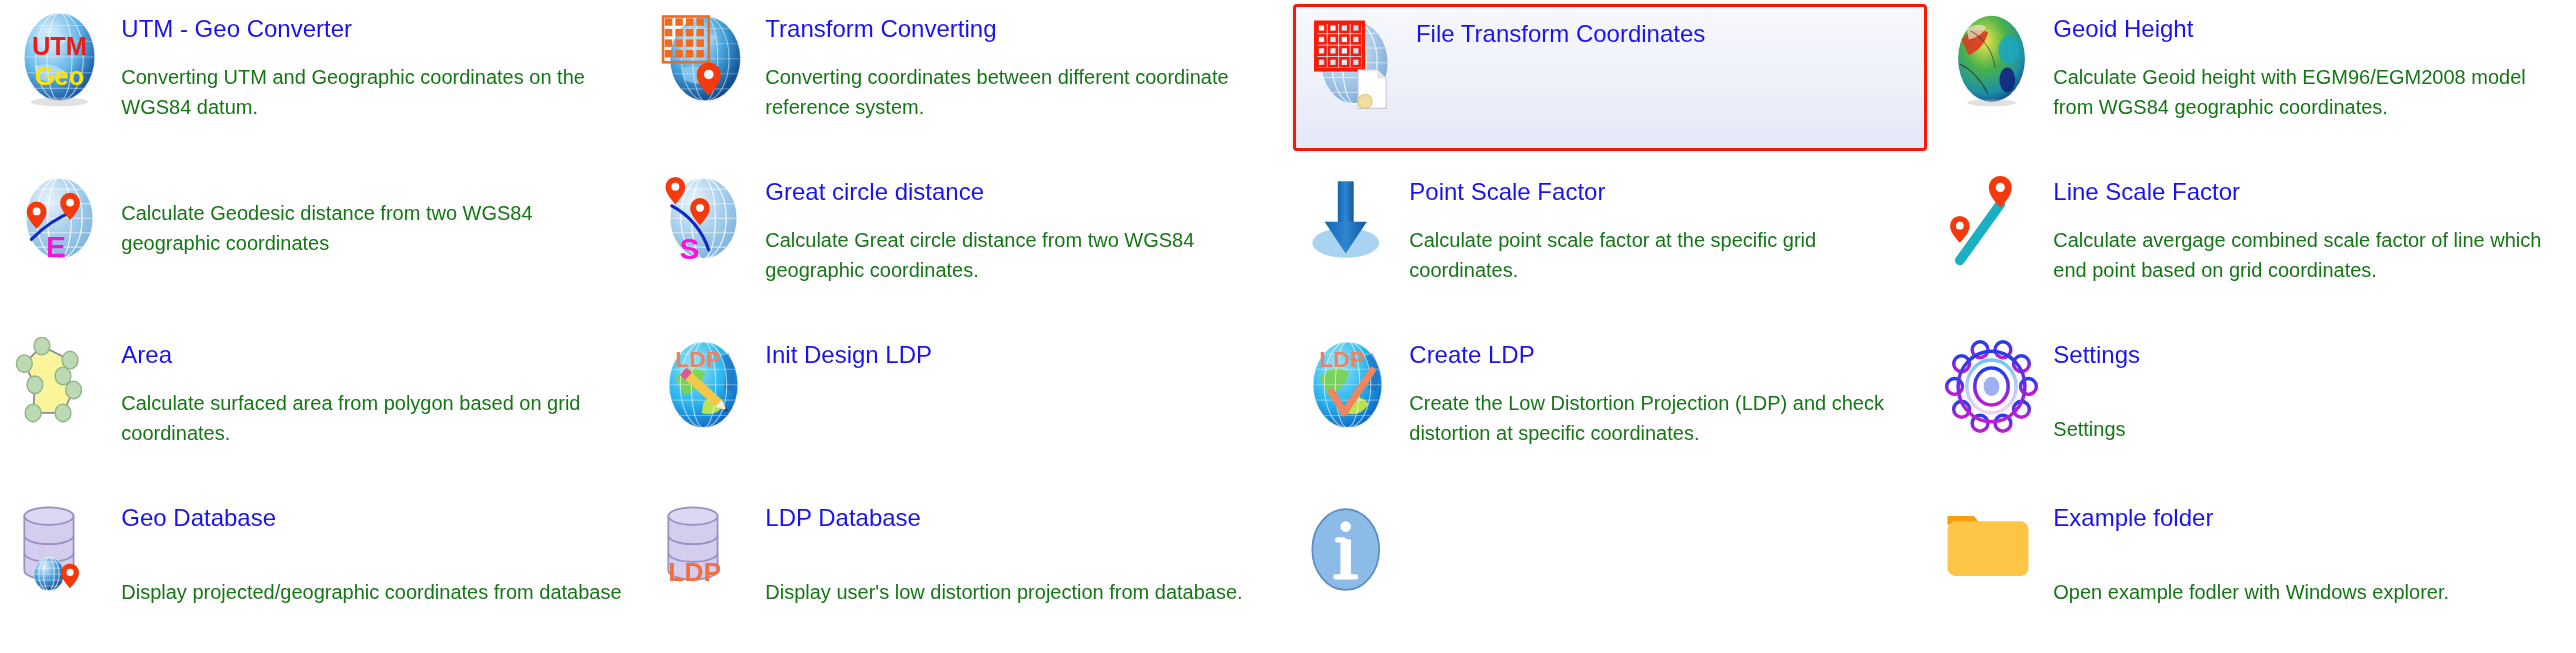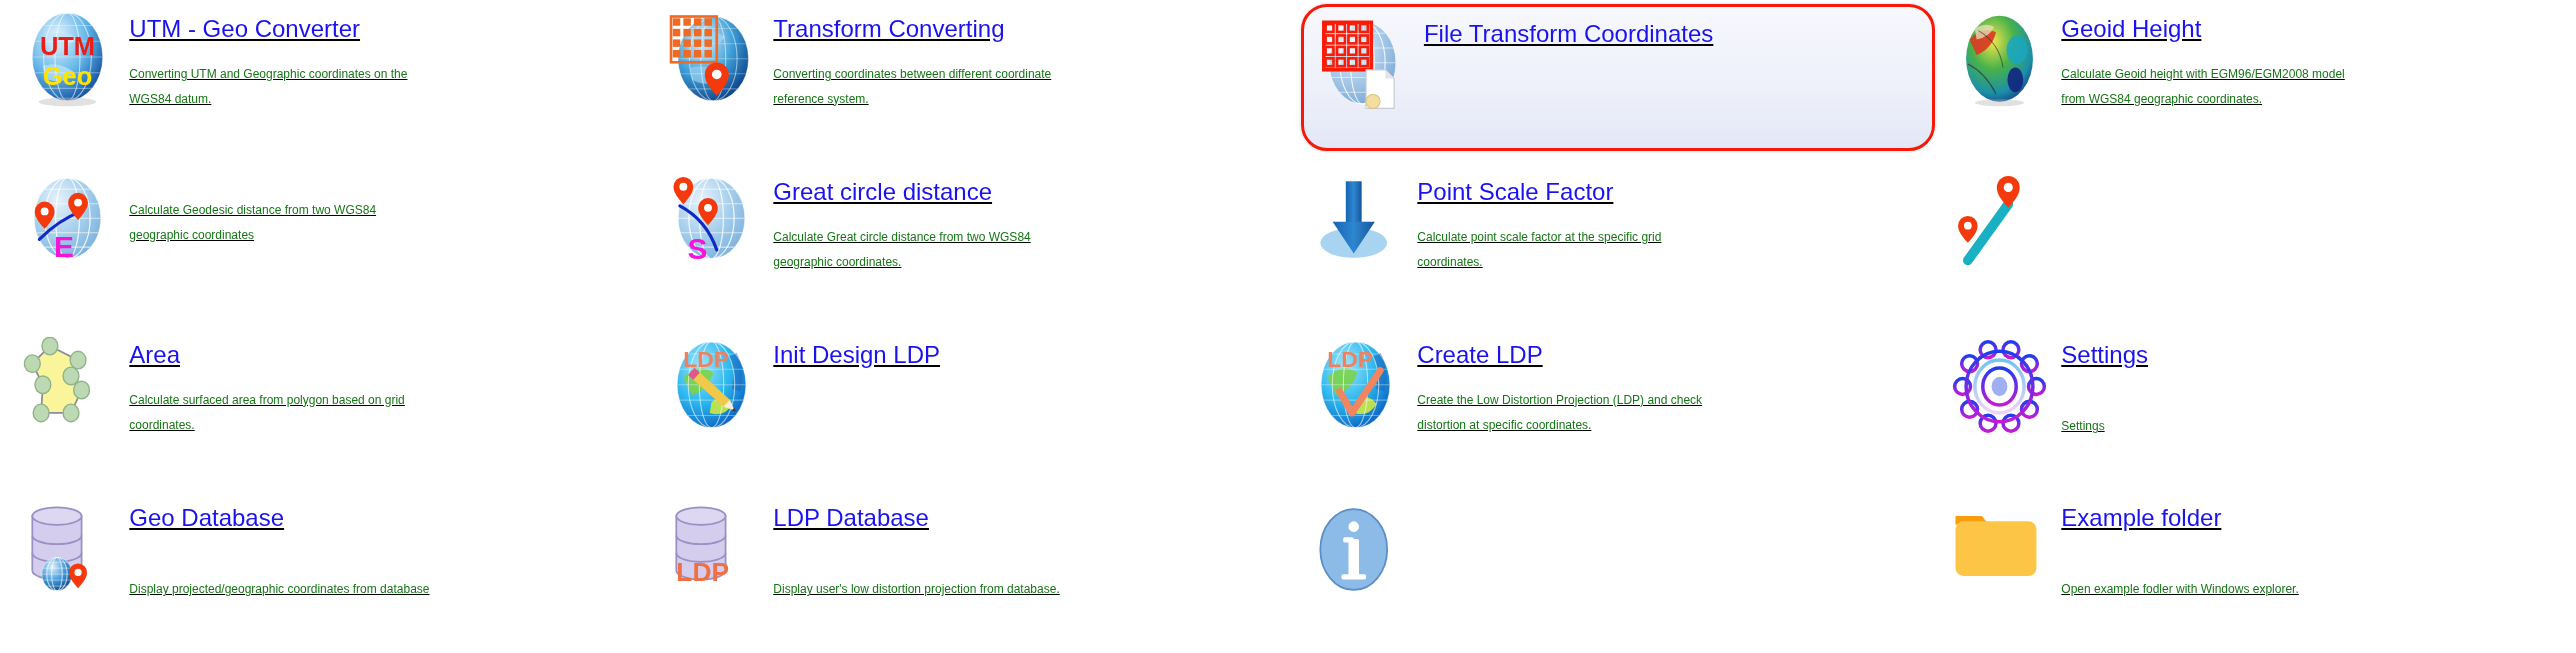--- a/index.html
+++ b/index.html
@@ -14,37 +14,36 @@
     overflow: hidden;
   }
 
   #grid {
     display: grid;
     grid-template-columns: repeat(4, 644px);
     grid-template-rows: repeat(4, 163px);
     width: 2259px;
     height: 654px;
     box-sizing: border-box;
-    padding-left: 8px;
-    text-decoration: underline;
+    padding-left: 0px;
   }
 
   .tile {
     position: relative;
     display: flex;
     align-items: flex-start;
     box-sizing: border-box;
     padding: 10.6px 0 0 12.3px;
     overflow: hidden;
   }
 
   
   .tile.selected {
     border: 3.5px solid #f51a08;
-    border-radius: 26px;
+    border-radius: 4px;
     background: linear-gradient(to bottom, #f7f8fd 0%, #eef0fa 55%, #e4e7f6 100%);
     box-shadow: 0 0 0 1.8px #f2f3fa;
     padding: 8.8px 0 0 10.6px;
     margin: 3.5px 5.3px 12.3px 5.3px;
   }
 
   .icon-wrap {
     width: 102px;
     min-width: 102px;
     height: 106px;
@@ -64,22 +63,22 @@
   .title {
     color: #1a13f0;
     font-size: 24px;
     line-height: 26.4px;
     white-space: nowrap;
     letter-spacing: 0px;
   }
 
   .desc {
     color: #157615;
-    font-size: 12px;
-    line-height: 25px;
+    font-size: 20px;
+    line-height: 30px;
     margin-top: 19.4px;
     max-width: 537px;
     white-space: pre-line;
   }
 
   
   .desc.low { margin-top: 46px; }
 
   
   .desc.clip {
@@ -358,20 +357,25 @@
           <g transform="translate(64,38) scale(1)">
             <path d="M0,0 C-9,-10 -13,-16 -13,-23 A13,13 0 1 1 13,-23 C13,-16 9,-10 0,0 Z" fill="#f4390c"></path>
             <circle cx="0" cy="-23" r="5.2" fill="#ffffff"></circle>
           </g>
           <g transform="translate(18,78) scale(0.85)">
             <path d="M0,0 C-9,-10 -13,-16 -13,-23 A13,13 0 1 1 13,-23 C13,-16 9,-10 0,0 Z" fill="#f4390c"></path>
             <circle cx="0" cy="-23" r="5.2" fill="#ffffff"></circle>
           </g>
         </svg>
       </div>
+      <div class="texts">
+        <div class="title">Line Scale Factor</div>
+        <div class="desc">Calculate avergage combined scale factor of line which
+end point based on grid coordinates.</div>
+      </div>
     </div>
     <div class="tile">
       <div class="icon-wrap">
         <svg width="95" height="99" viewBox="0 0 108 112">
           <polygon points="34,10 66,26 58,44 70,60 58,86 24,86 26,54 14,30" fill="#faf59a" stroke="#8b8ba0" stroke-width="2"></polygon>
           <ellipse cx="34" cy="10" rx="9" ry="10" fill="#bcd9b4" stroke="#8fb487" stroke-width="1.6"></ellipse>
           <ellipse cx="66" cy="26" rx="9" ry="10" fill="#bcd9b4" stroke="#8fb487" stroke-width="1.6"></ellipse>
           <ellipse cx="58" cy="44" rx="9" ry="10" fill="#bcd9b4" stroke="#8fb487" stroke-width="1.6"></ellipse>
           <ellipse cx="70" cy="60" rx="9" ry="10" fill="#bcd9b4" stroke="#8fb487" stroke-width="1.6"></ellipse>
           <ellipse cx="58" cy="86" rx="9" ry="10" fill="#bcd9b4" stroke="#8fb487" stroke-width="1.6"></ellipse>

